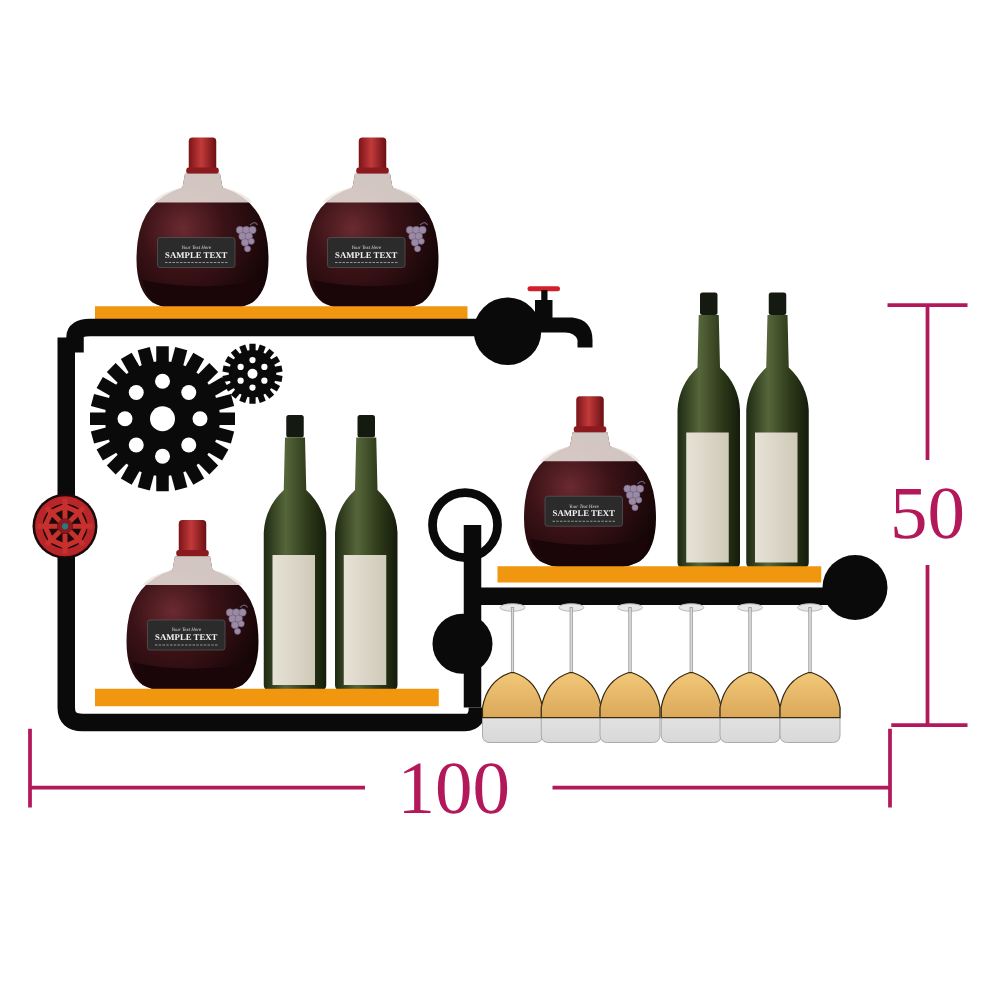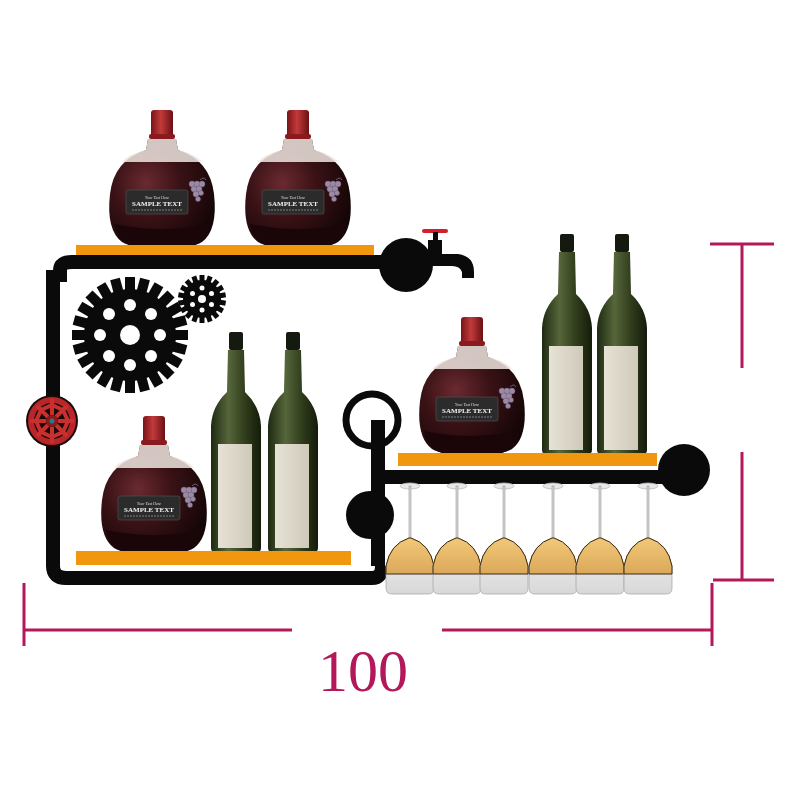--- a/index.html
+++ b/index.html
@@ -270,14 +270,15 @@
     <line x1="712" y1="583" x2="712" y2="646"></line>
   </g>
   <g stroke="#b3185a" stroke-width="3" fill="none">
     <line x1="710" y1="244" x2="774" y2="244"></line>
     <line x1="742" y1="244" x2="742" y2="368"></line>
     <line x1="742" y1="452" x2="742" y2="580"></line>
     <line x1="713" y1="580" x2="774" y2="580"></line>
   </g>
 </svg>
 
-<div class="dim-label" style="left:318px; top:600px; font-size:60px;margin-top:41px;">100</div>
+<div class="dim-label" style="left:318px; top:600px; font-size:60px;">100</div>
+<div class="dim-label" style="left:712px; top:380px; font-size:60px;">50</div>
 </div>
 
 </body></html>

